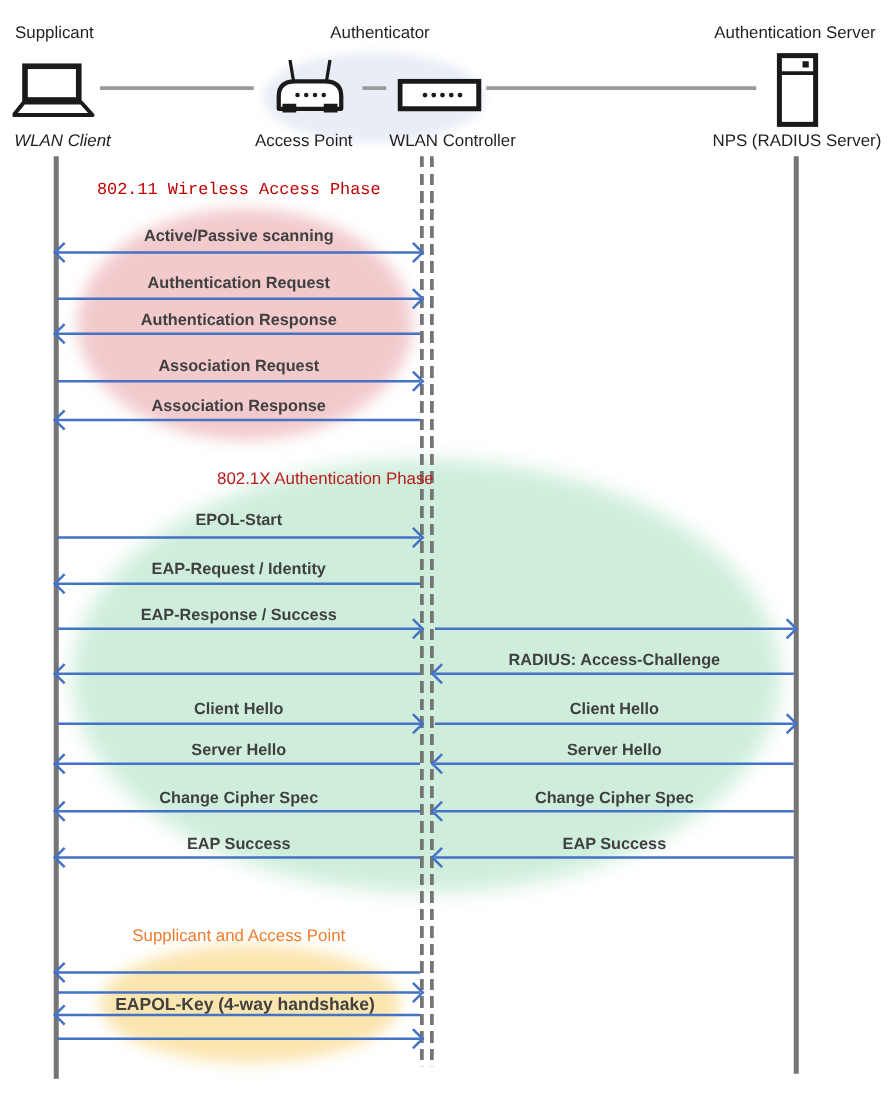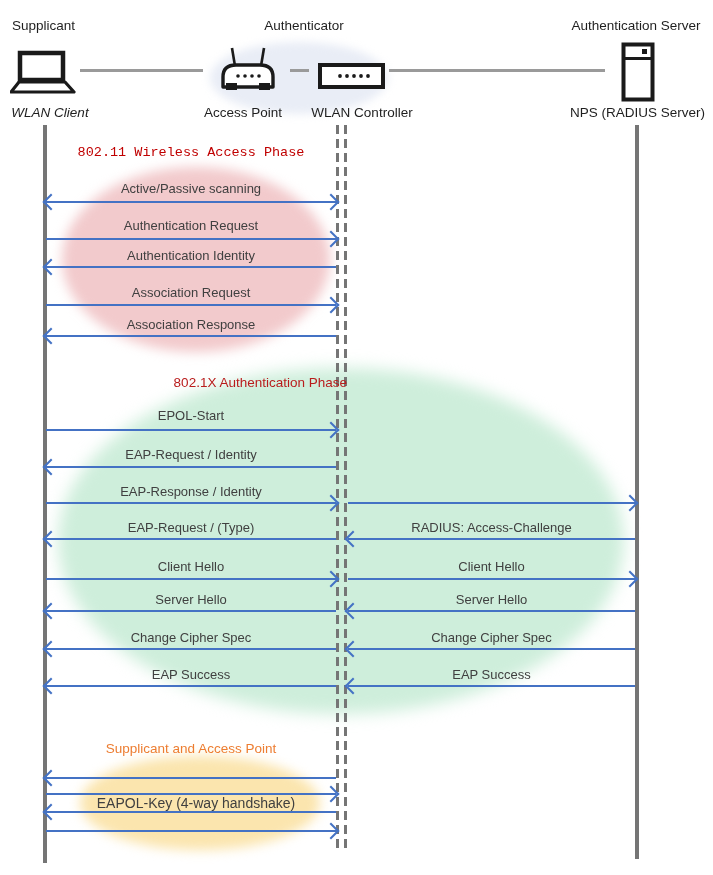--- a/index.html
+++ b/index.html
@@ -37,21 +37,21 @@
   .arrow{position:absolute;height:13px;}
   .arrow .shaft{position:absolute;left:1px;right:1px;top:5.5px;height:2.4px;background:var(--blue);}
   .arrow .head{
     position:absolute;width:10px;height:10px;top:1.4px;
     border:0 solid var(--blue);border-width:0 2.6px 2.6px 0;
   }
   .arrow .head-r{right:0;transform:rotate(-45deg);}
   .arrow .head-l{left:0;transform:rotate(135deg);}
   .mlabel{
     position:absolute;font-size:13px;line-height:16px;color:var(--label);
-    text-align:center;white-space:nowrap;width:292px;
+    text-align:center;white-space:nowrap;width:292px;font-weight:bold;
   }
   .mlabel.right-span{width:289px;}
   .mlabel.big{font-size:14px;}
 </style>
 </head>
 <body>
 
 <div class="canvas">
 
   <div class="ell hub" style="left:210px;top:42px;width:178px;height:72px;"></div>
@@ -124,21 +124,21 @@
       <span class="head head-l"></span>
       <span class="head head-r"></span>
   </div>
 
   <div class="mlabel" style="left:45px;top:218px;">Authentication Request</div>
   <div class="arrow" style="left:45px;top:232px;width:292px;">
     <span class="shaft"></span>
       <span class="head head-r"></span>
   </div>
 
-  <div class="mlabel" style="left:45px;top:248px;">Authentication Identity</div>
+  <div class="mlabel" style="left:45px;top:248px;">Authentication Response</div>
   <div class="arrow" style="left:45px;top:260px;width:292px;">
     <span class="shaft"></span>
       <span class="head head-l"></span>
   </div>
 
   <div class="mlabel" style="left:45px;top:285px;">Association Request</div>
   <div class="arrow" style="left:45px;top:298px;width:292px;">
     <span class="shaft"></span>
       <span class="head head-r"></span>
   </div>
@@ -154,27 +154,26 @@
     <span class="shaft"></span>
       <span class="head head-r"></span>
   </div>
 
   <div class="mlabel" style="left:45px;top:447px;">EAP-Request / Identity</div>
   <div class="arrow" style="left:45px;top:460px;width:292px;">
     <span class="shaft"></span>
       <span class="head head-l"></span>
   </div>
 
-  <div class="mlabel" style="left:45px;top:484px;">EAP-Response / Identity</div>
+  <div class="mlabel" style="left:45px;top:484px;">EAP-Response / Success</div>
   <div class="arrow" style="left:45px;top:496px;width:292px;">
     <span class="shaft"></span>
       <span class="head head-r"></span>
   </div>
 
-  <div class="mlabel" style="left:45px;top:520px;">EAP-Request / (Type)</div>
   <div class="arrow" style="left:45px;top:532px;width:292px;">
     <span class="shaft"></span>
       <span class="head head-l"></span>
   </div>
 
   <div class="mlabel" style="left:45px;top:559px;">Client Hello</div>
   <div class="arrow" style="left:45px;top:572px;width:292px;">
     <span class="shaft"></span>
       <span class="head head-r"></span>
   </div>

